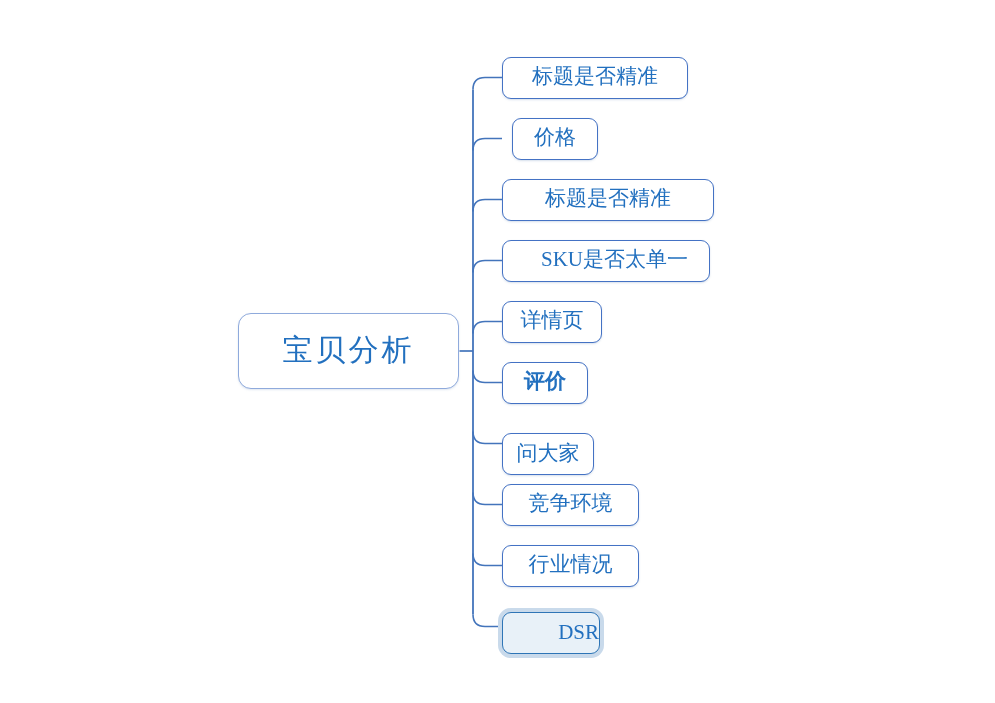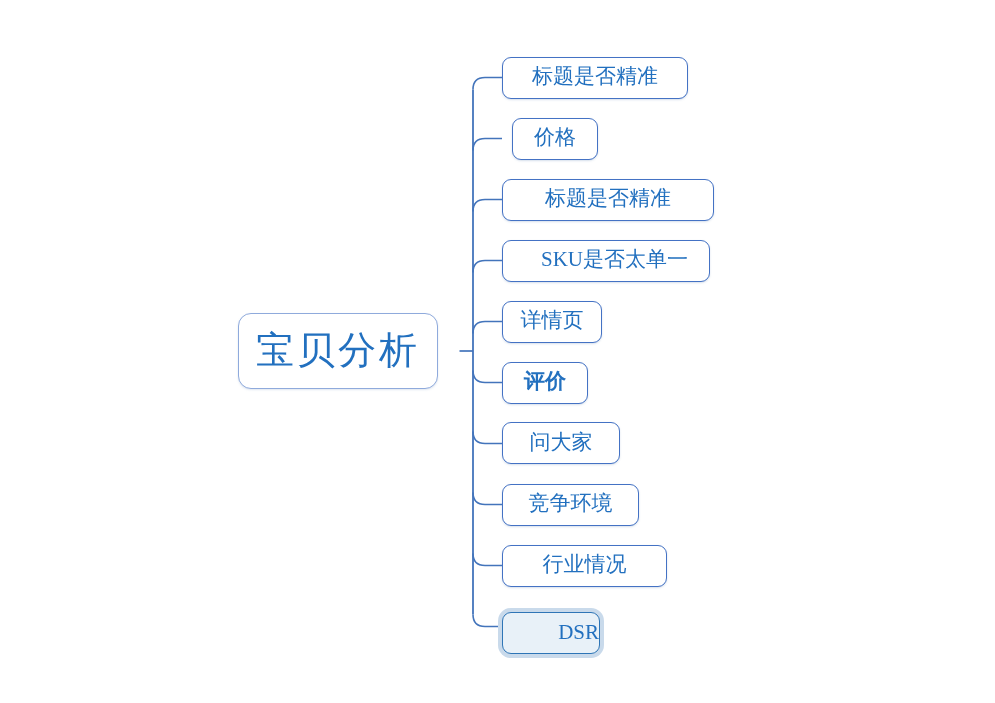--- a/index.html
+++ b/index.html
@@ -27,25 +27,25 @@
     display: flex;
     align-items: center;
     justify-content: center;
     background: #ffffff;
     white-space: nowrap;
     cursor: default;
   }
   .root-node {
     left: 238px;
     top: 313px;
-    width: 200px;
+    width: 221px;
     height: 76px;
     border: 1.6px solid var(--root-border);
     border-radius: 13px;
-    font-size: 38px;
+    font-size: 30px;
     letter-spacing: 3px;
     color: var(--text-color);
     box-shadow: 0 1px 2px rgba(130, 160, 200, 0.25);
   }
   .child-node {
     height: 42px;
     left: 502px;
     border: 1.5px solid var(--child-border);
     border-radius: 9px;
     font-size: 21px;
@@ -98,26 +98,26 @@
   </div>
       <div class="node child-node" style="top: 239.5px; width: 208px; padding-left: 17px;">
     <span class="node-label">SKU是否太单一</span>
   </div>
       <div class="node child-node" style="top: 300.5px; width: 100px;">
     <span class="node-label">详情页</span>
   </div>
       <div class="node child-node" style="top: 361.5px; width: 86px; font-weight: bold;">
     <span class="node-label">评价</span>
   </div>
-      <div class="node child-node" style="top: 422px; width: 118px;">
+      <div class="node child-node" style="top: 433px; width: 92px;">
     <span class="node-label">问大家</span>
   </div>
       <div class="node child-node" style="top: 483.5px; width: 137px;">
     <span class="node-label">竞争环境</span>
   </div>
-      <div class="node child-node" style="top: 544.5px; width: 165px;">
+      <div class="node child-node" style="top: 544.5px; width: 137px;">
     <span class="node-label">行业情况</span>
   </div>
       <div class="node child-node selected" style="top: 612px; width: 98px; justify-content: flex-end;">
     <span class="node-label">DSR</span>
   </div>
     </div>
 </div>
 
 </body></html>

